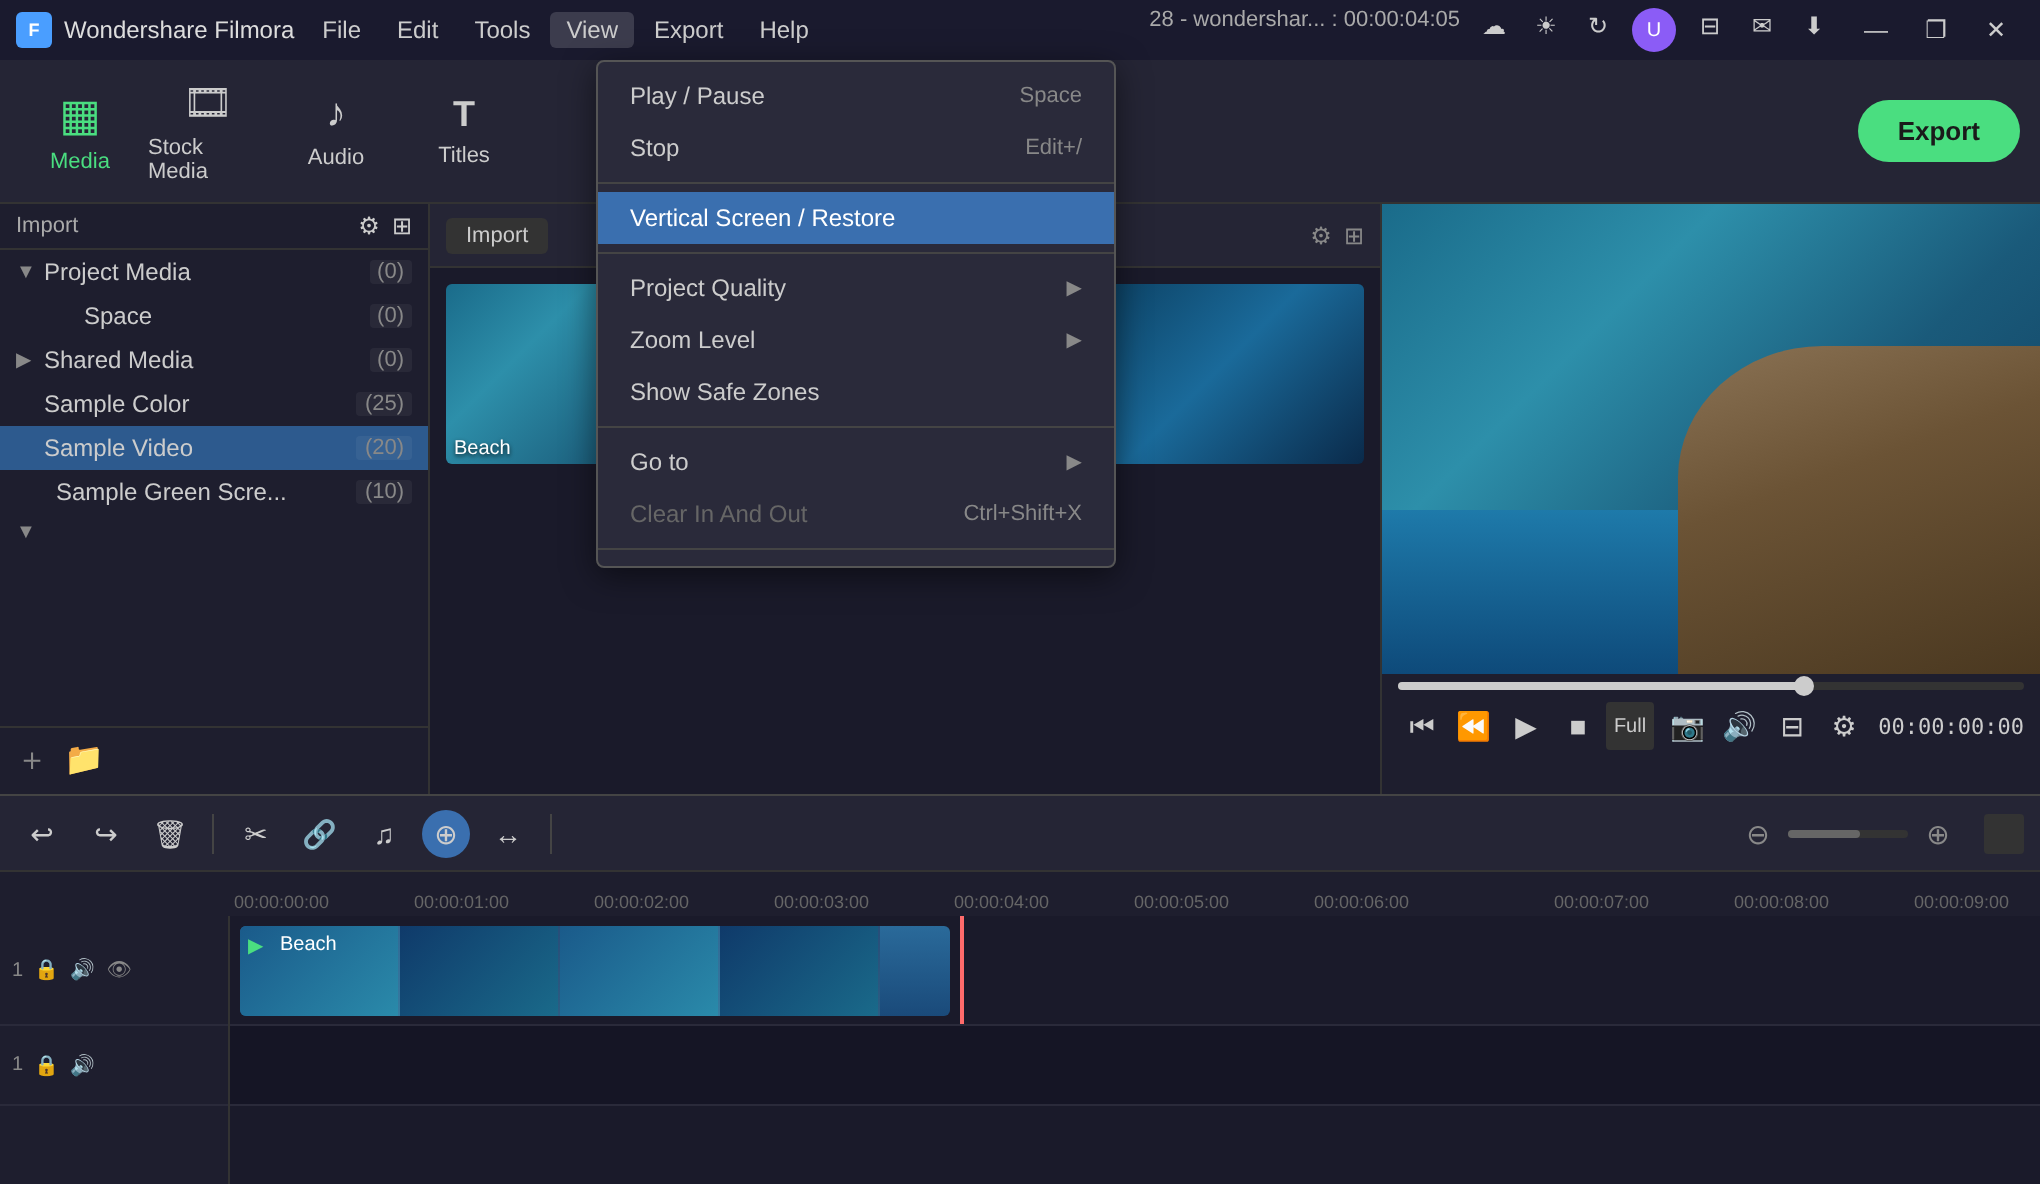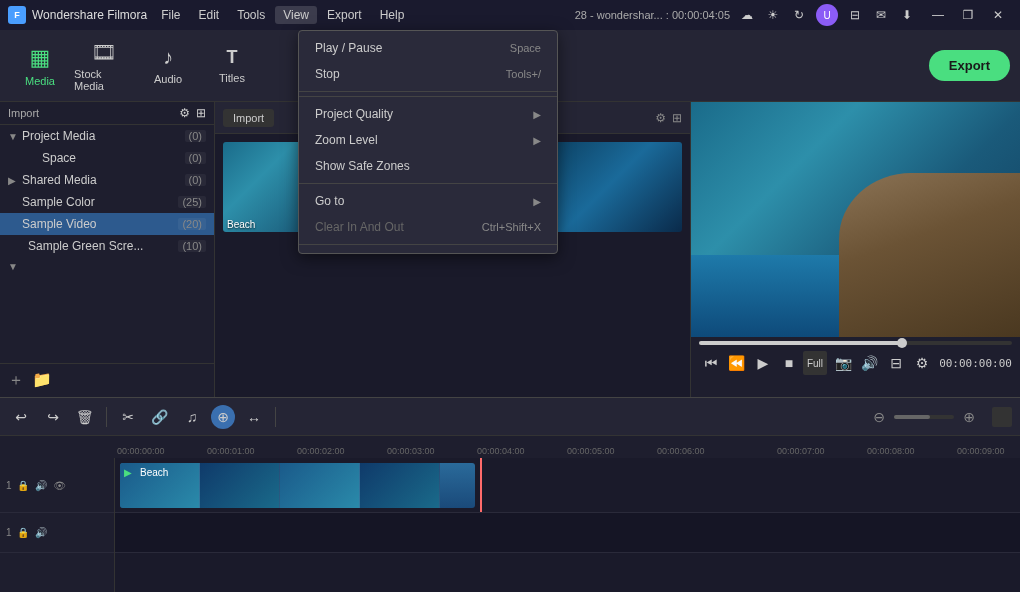--- a/index.html
+++ b/index.html
@@ -6,21 +6,21 @@
     body { width: 1020px; height: 592px; background: #1e1e1e; font-family: 'Segoe UI', Arial, sans-serif; font-size: 12px; color: #ccc; overflow: hidden; position: relative; }
 
     
     #titlebar { width: 100%; height: 30px; background: #1a1a2e; display: flex; align-items: center; padding: 0 8px; justify-content: space-between; }
     #titlebar-left { display: flex; align-items: center; gap: 6px; }
     #titlebar-logo { width: 18px; height: 18px; background: #4a9eff; border-radius: 3px; display: flex; align-items: center; justify-content: center; font-size: 9px; color: white; font-weight: bold; }
     #titlebar-appname { color: #ddd; font-size: 12px; }
     #titlebar-menu { display: flex; gap: 2px; }
     .menu-item { padding: 2px 8px; color: #ccc; cursor: pointer; font-size: 12px; border-radius: 3px; }
     .menu-item.active { background: rgba(255,255,255,0.15); }
-    #titlebar-right { display: flex; align-items: center; gap: 8px; }
+    #titlebar-right { display: flex; gap: 8px; }
     .title-info { color: #aaa; font-size: 11px; }
     .titlebar-icon { width: 18px; height: 18px; display: flex; align-items: center; justify-content: center; color: #ccc; cursor: pointer; font-size: 12px; }
     .titlebar-controls { display: flex; gap: 2px; }
     .tc-btn { width: 28px; height: 22px; display: flex; align-items: center; justify-content: center; color: #ccc; cursor: pointer; font-size: 12px; }
     .avatar { width: 22px; height: 22px; border-radius: 50%; background: #8b5cf6; display: flex; align-items: center; justify-content: center; color: white; font-size: 10px; }
 
     
     #toolbar { width: 100%; height: 72px; background: #252535; display: flex; align-items: center; padding: 0 10px; gap: 4px; border-bottom: 1px solid #333; }
     .toolbar-btn { display: flex; flex-direction: column; align-items: center; justify-content: center; width: 60px; height: 60px; cursor: pointer; border-radius: 4px; gap: 4px; }
     .toolbar-btn.active { color: #4ade80; }
@@ -361,23 +361,26 @@
 </div>
 
 <div id="dropdown-overlay">
   <div id="view-dropdown">
     <div class="dd-item">
       <span class="dd-label">Play / Pause</span>
       <span class="dd-shortcut">Space</span>
     </div>
     <div class="dd-item">
       <span class="dd-label">Stop</span>
-      <span class="dd-shortcut">Tools+/</span>
+      <span class="dd-shortcut">Edit+/</span>
     </div>
     <div class="dd-separator"></div>
+    <div class="dd-item highlighted">
+      <span class="dd-label">Vertical Screen / Restore</span>
+    </div>
     <div class="dd-separator"></div>
     <div class="dd-item">
       <span class="dd-label">Project Quality</span>
       <span class="dd-arrow">▶</span>
     </div>
     <div class="dd-item">
       <span class="dd-label">Zoom Level</span>
       <span class="dd-arrow">▶</span>
     </div>
     <div class="dd-item">

